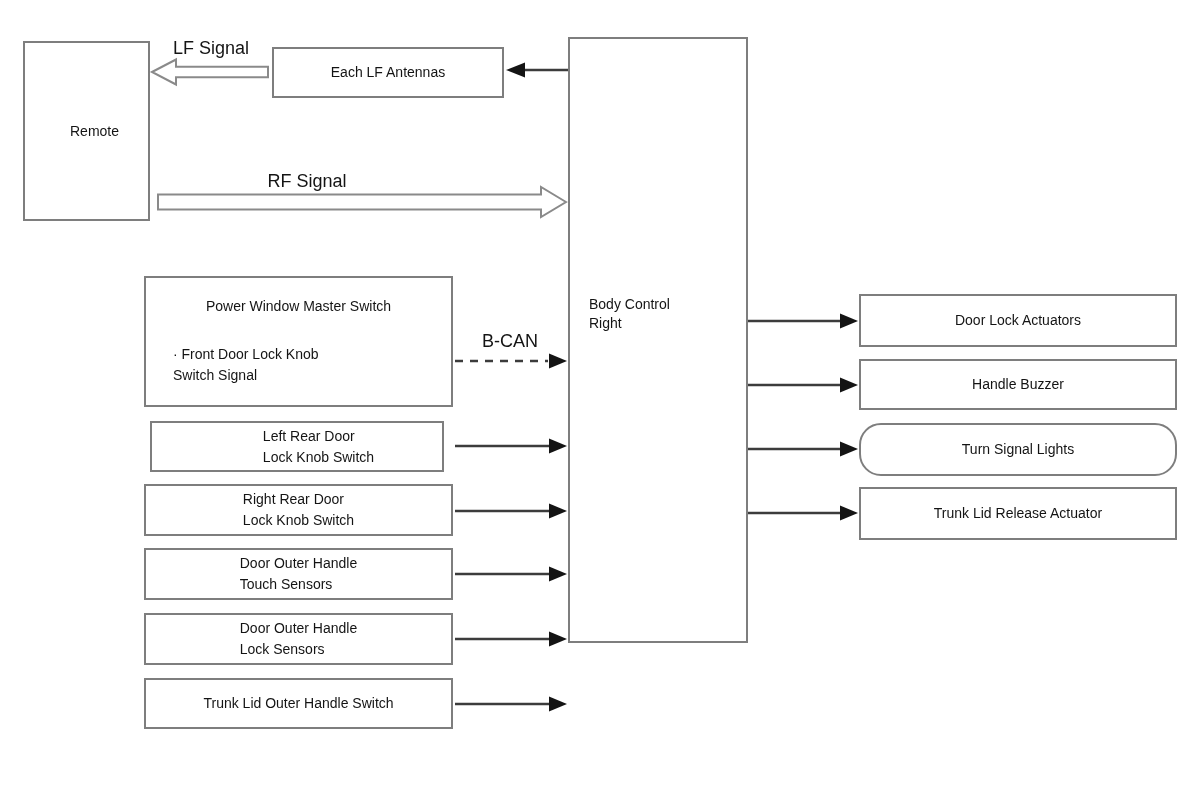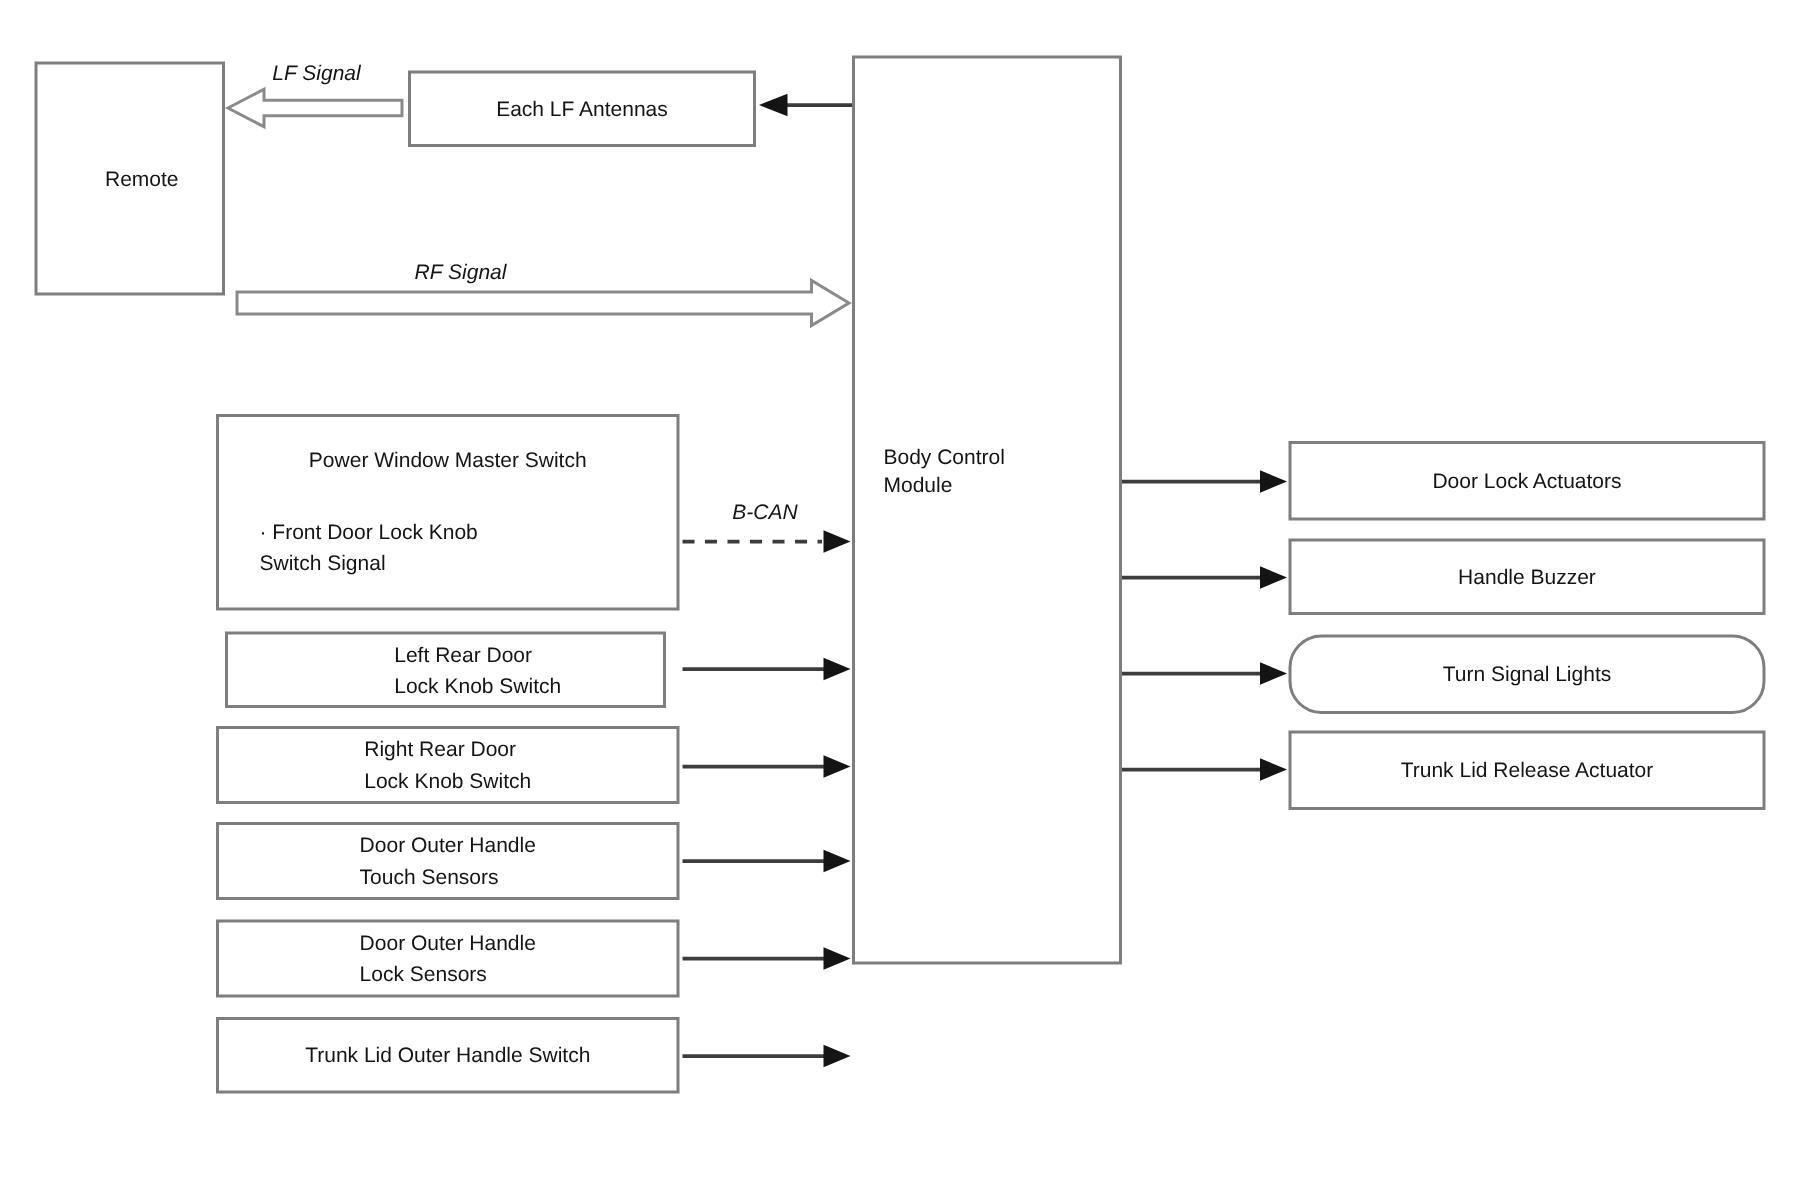--- a/index.html
+++ b/index.html
@@ -32,28 +32,27 @@
     text-align: center;
   }
   .leftblock {
     display: flex;
     align-items: center;
     justify-content: center;
   }
   .leftblock .inner { text-align: left; }
   .sig-label {
     position: absolute;
-    font-size: 14px;
+    font-size: 18px;
     line-height: 20px;
     text-align: center;
     white-space: nowrap;
-    font-style: italic;
   }
   
-  #remote        { left: 23px;  top: 41px;  width: 127px; height: 156px; padding-left: 16px; }
+  #remote        { left: 23px;  top: 41px;  width: 127px; height: 180px; padding-left: 16px; }
   #antennas      { left: 272px; top: 47px;  width: 232px; height: 51px; }
   #bcm           { left: 568px; top: 37px;  width: 180px; height: 606px; padding: 256px 0 0 19px; line-height: 19px; }
   #pwms          { left: 144px; top: 276px; width: 309px; height: 131px; padding-top: 18px; }
   #pwms .pwms-title { text-align: center; }
   #pwms .pwms-sub   { margin: 27px 0 0 27px; text-align: left; }
   #left-rear     { left: 150px; top: 421px; width: 294px; height: 51px; padding-left: 43px; }
   #right-rear    { left: 144px; top: 484px; width: 309px; height: 52px; }
   #touch-sensors { left: 144px; top: 548px; width: 309px; height: 52px; }
   #lock-sensors  { left: 144px; top: 613px; width: 309px; height: 52px; }
   #trunk-switch  { left: 144px; top: 678px; width: 309px; height: 51px; }
@@ -128,21 +127,21 @@
   <div id="remote" class="box center">
     <span>Remote</span>
   </div>
 
   <div id="antennas" class="box center">
     <span>Each LF Antennas</span>
   </div>
 
   <div id="bcm" class="box">
     <div>Body Control</div>
-    <div>Module</div>
+    <div>Right</div>
   </div>
 
   <div id="pwms" class="box">
     <div class="pwms-title">Power Window Master Switch</div>
     <div class="pwms-sub">
       <div>· Front Door Lock Knob</div>
       <div>Switch Signal</div>
     </div>
   </div>
 

